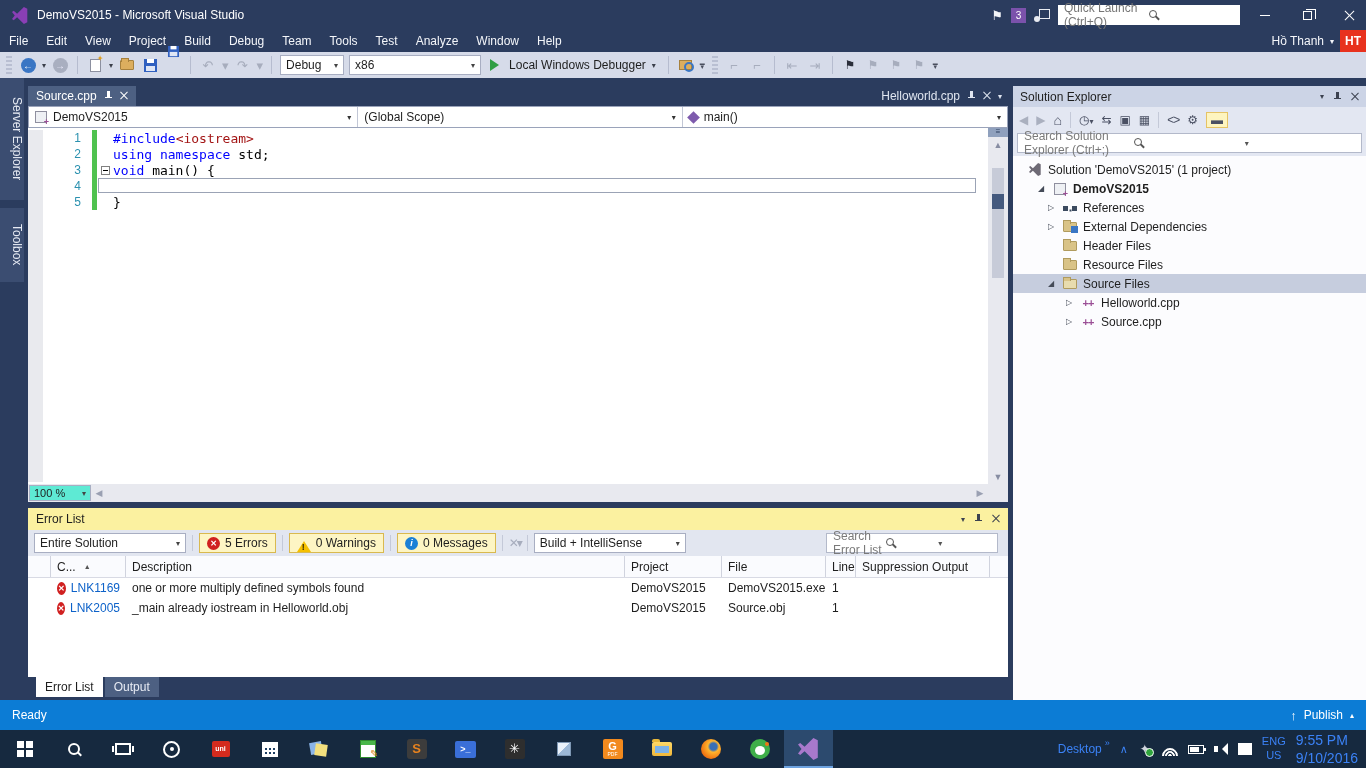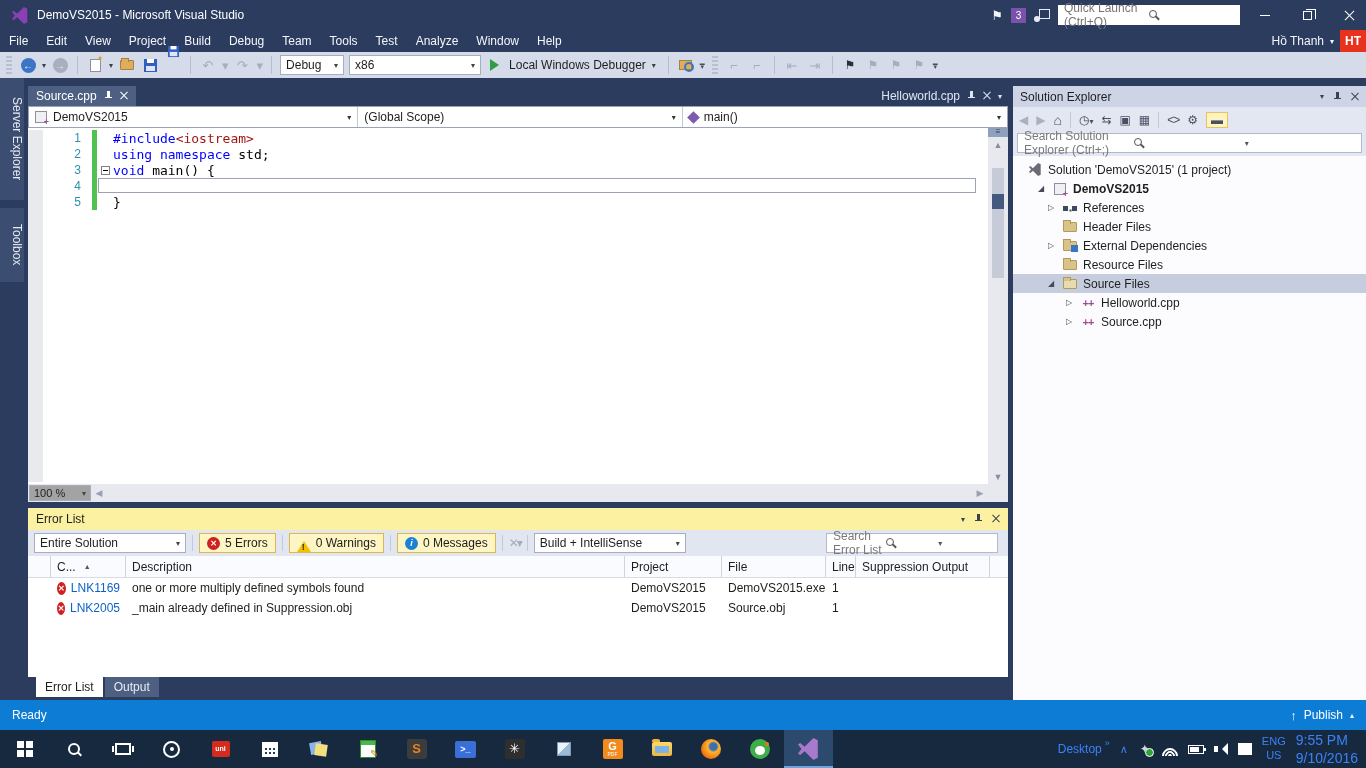--- a/index.html
+++ b/index.html
@@ -95,21 +95,21 @@
 .str{color:#a31515;white-space:pre}
 .pl{color:#000;white-space:pre}
 #curline{position:absolute;left:70px;right:12px;top:50px;height:15px;border:1px solid #9ba3b5}
 #vscroll{position:absolute;left:960px;top:42px;width:20px;height:356px;background:#e8e9ef}
 #vgrip{position:absolute;left:0;top:0;width:20px;height:9px;background:#8fa0bd;color:#2b3c5e;font-size:8px;line-height:8px;text-align:center}
 #vgrip::before{content:"≡"}
 .sarr{position:absolute;left:0;width:20px;height:14px;color:#878da2;font-size:9px;text-align:center;line-height:14px}
 #vthumb{position:absolute;left:4px;top:40px;width:12px;height:110px;background:#c7cbd8}
 #vmark{position:absolute;left:4px;top:66px;width:12px;height:15px;background:#44597e}
 #codebottom{position:absolute;left:0;top:398px;width:980px;height:18px;background:#e8e9ef;display:flex;align-items:center}
-#zoomcombo{width:62px;height:16px;margin-left:1px;background:#a3a3a3;border:1px solid #a8aec2;display:flex;align-items:center;justify-content:space-between;padding:0 4px;font-size:11px}
+#zoomcombo{width:62px;height:16px;margin-left:1px;background:#5eead4;border:1px solid #a8aec2;display:flex;align-items:center;justify-content:space-between;padding:0 4px;font-size:11px}
 #zoomcombo::after{content:"▾";font-size:8px;color:#444}
 .harr{width:16px;color:#9aa0b2;font-size:9px;text-align:center}
 #htrack{flex:1;height:14px;margin-right:20px;display:flex;justify-content:space-between;align-items:center}
 
 #solexp{position:absolute;left:1013px;top:86px;width:353px;height:614px;background:#fcfcfe;display:flex;flex-direction:column}
 #se-head{height:21px;background:#ccd4e6;display:flex;align-items:center;padding:0 7px;color:#1e1e1e}
 .headicons{margin-left:auto;display:flex;align-items:center;gap:9px;color:#3c4250}
 #se-tools{height:26px;background:#e3e7f2;display:flex;align-items:center;gap:8px;padding:0 6px;color:#4a5063}
 .sei{font-size:12px;line-height:1}
 .dis{color:#aab0bf}
@@ -466,32 +466,32 @@
       <span class="tlabel bold">DemoVS2015</span>
     </div>
     <div class="trow" style="padding-left:32px">
       <span class="exp exp-c"></span>
       <span class="ico">
           <span class="ico-ref"></span>
         </span>
       <span class="tlabel">References</span>
     </div>
     <div class="trow" style="padding-left:32px">
+      <span class="exp exp-c"></span>
+      <span class="ico">
+          <span class="ico-folder ico-ext"></span>
+        </span>
+      <span class="tlabel">External Dependencies</span>
+    </div>
+    <div class="trow" style="padding-left:32px">
       <span class="exp"></span>
       <span class="ico">
           <span class="ico-folder"></span>
         </span>
       <span class="tlabel">Header Files</span>
-    </div>
-    <div class="trow" style="padding-left:32px">
-      <span class="exp exp-c"></span>
-      <span class="ico">
-          <span class="ico-folder ico-ext"></span>
-        </span>
-      <span class="tlabel">External Dependencies</span>
     </div>
     <div class="trow" style="padding-left:32px">
       <span class="exp"></span>
       <span class="ico">
           <span class="ico-folder"></span>
         </span>
       <span class="tlabel">Resource Files</span>
     </div>
     <div class="trow sel" style="padding-left:32px">
       <span class="exp exp-e"></span>
@@ -575,21 +575,21 @@
       <span class="gc gc4">DemoVS2015.exe</span>
       <span class="gc gc5">1</span>
       <span class="gc gc6"></span>
     </div>
     <div class="gr">
       <span class="gc gc0"></span>
       <span class="gc gc1">
           <span class="errdot"></span>
           <span class="codelink">LNK2005</span>
         </span>
-      <span class="gc gc2">_main already defined in Suppression.obj</span>
+      <span class="gc gc2">_main already iostream in Helloworld.obj</span>
       <span class="gc gc3">DemoVS2015</span>
       <span class="gc gc4">Source.obj</span>
       <span class="gc gc5">1</span>
       <span class="gc gc6"></span>
     </div>
   </div>
 </div>
 
 <div id="paneltabs">
   <span class="ptab on">Error List</span>

